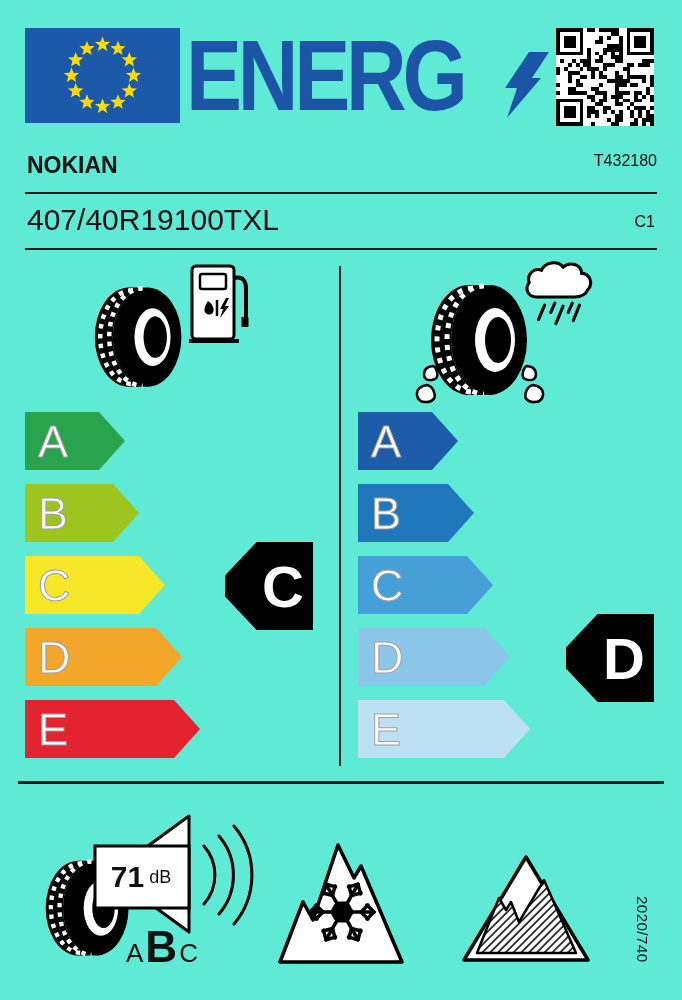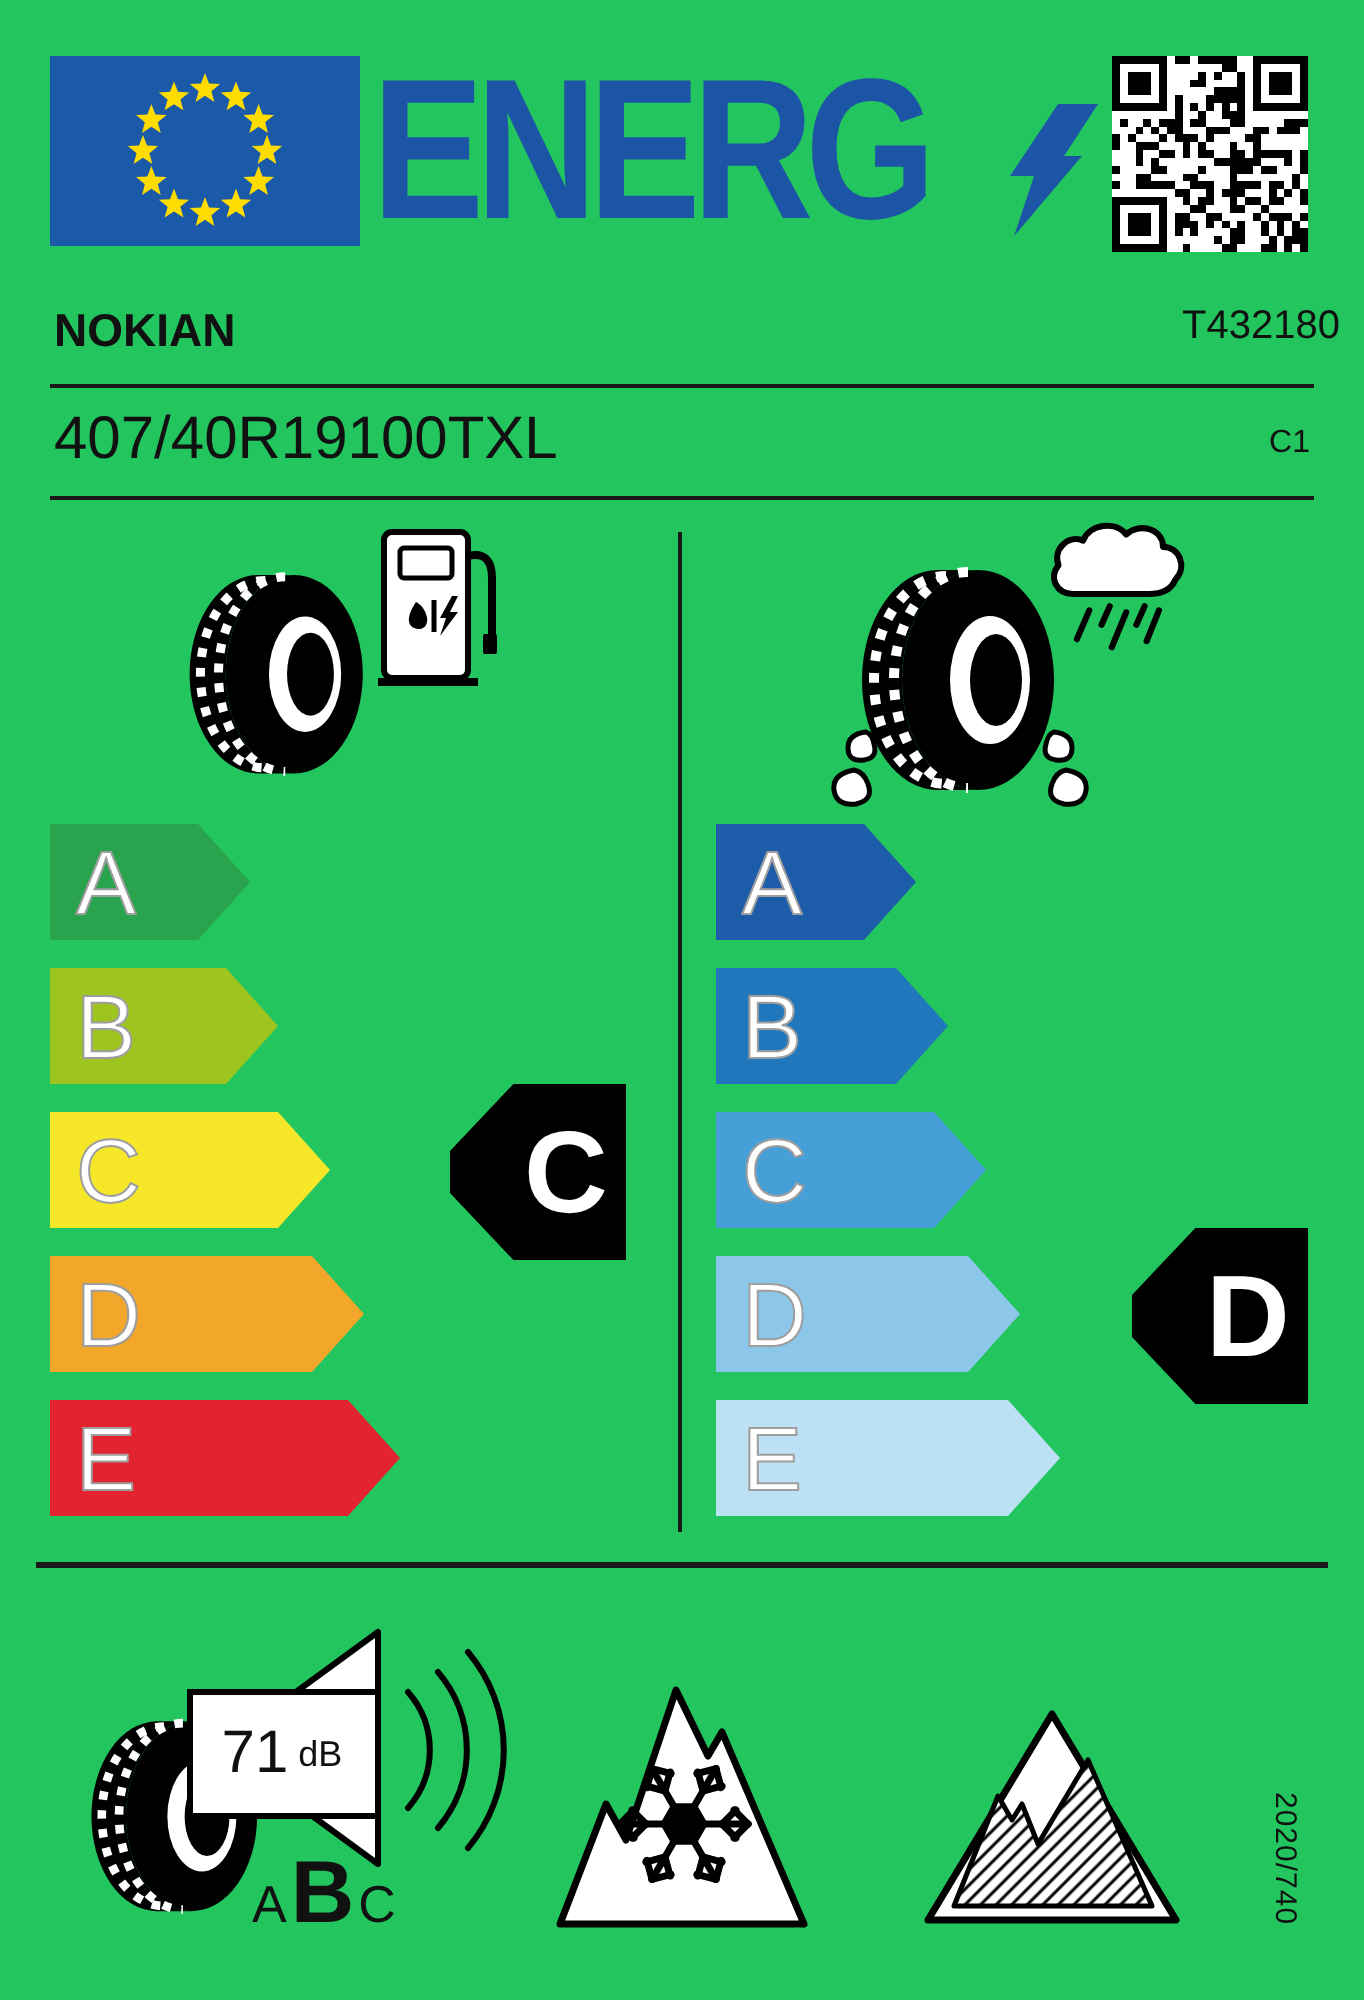--- a/index.html
+++ b/index.html
@@ -1,42 +1,42 @@
 <!DOCTYPE html>
 <html><head>
 <meta charset="utf-8">
 <style>
   html,body{margin:0;padding:0;background:#fff;}
   body{font-family:"Liberation Sans", sans-serif;color:#111;}
-  .label{position:relative;width:682px;height:1000px;background:#22c55e;overflow:hidden;}
+  .label{position:relative;width:682px;height:1000px;background:#5eead4;overflow:hidden;}
   .abs{position:absolute;}
   .hr{position:absolute;background:#1a1a1a;height:2px;}
   
   .energ{position:absolute;left:186px;top:25px;font-size:100px;font-weight:bold;
          letter-spacing:-5px;line-height:1;transform:scaleX(0.84);transform-origin:0 0;}
   
   .brand{position:absolute;left:27px;top:152px;font-size:23px;font-weight:bold;}
-  .typecode{position:absolute;right:12px;top:152px;font-size:20px;}
+  .typecode{position:absolute;right:25px;top:152px;font-size:16px;}
   .sizedes{position:absolute;left:27px;top:203px;font-size:30px;}
   .tyreclass{position:absolute;right:27px;top:213px;font-size:16px;}
   
   .scale{position:absolute;width:220px;}
   .arrow{height:58px;margin-bottom:14px;display:flex;align-items:center;box-sizing:border-box;
          padding-left:13px;
          clip-path:polygon(0 0, calc(100% - 26px) 0, 100% 50%, calc(100% - 26px) 100%, 0 100%);}
   .arrow span{font-size:45px;color:#fff;-webkit-text-stroke:1px #9e9e9e;line-height:1;}
   .pointer{position:absolute;width:88px;height:88px;background:#000;color:#fff;
            display:flex;align-items:center;justify-content:center;box-sizing:border-box;padding-left:28px;
            clip-path:polygon(36% 0,100% 0,100% 100%,36% 100%,0 62%,0 38%);
            font-size:58px;font-weight:bold;}
   .divider{position:absolute;left:339px;top:266px;width:2px;height:500px;background:#1a1a1a;}
   
   .dbbox{position:absolute;left:97px;top:852px;width:88px;height:50px;display:flex;
          align-items:center;justify-content:center;}
-  .dbbox .val{font-size:30px;font-weight:normal;}
+  .dbbox .val{font-size:30px;font-weight:bold;}
   .dbbox .unit{font-size:18px;margin-left:5px;}
   .abc{position:absolute;left:126px;top:922px;display:flex;align-items:baseline;gap:2px;}
   .abc span{font-size:26px;}
   .abc span.rated{font-size:44px;font-weight:bold;}
   .vtext{position:absolute;left:634px;top:896px;writing-mode:vertical-rl;font-size:15px;letter-spacing:0.5px;}
   svg{display:block;}
 </style>
 </head>
 <body>
 

